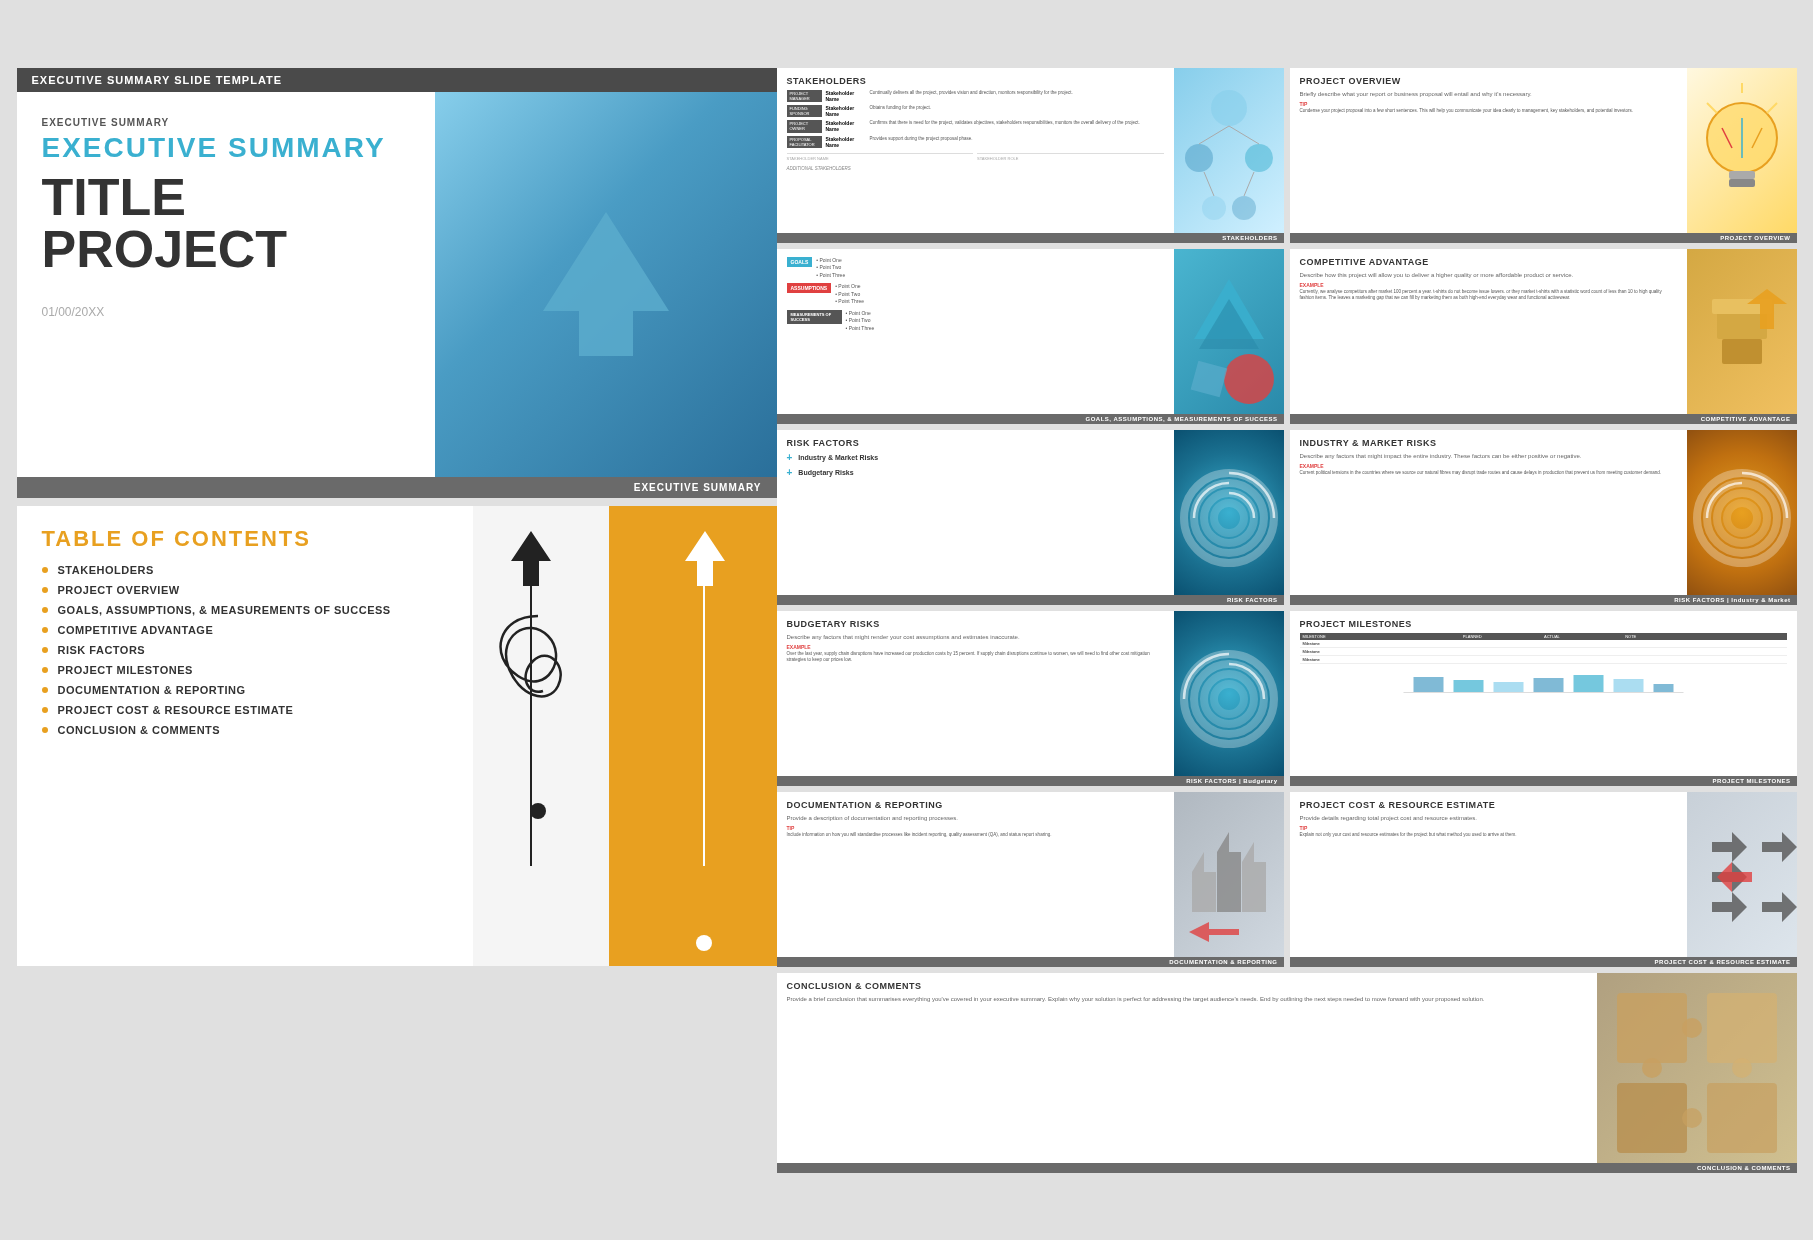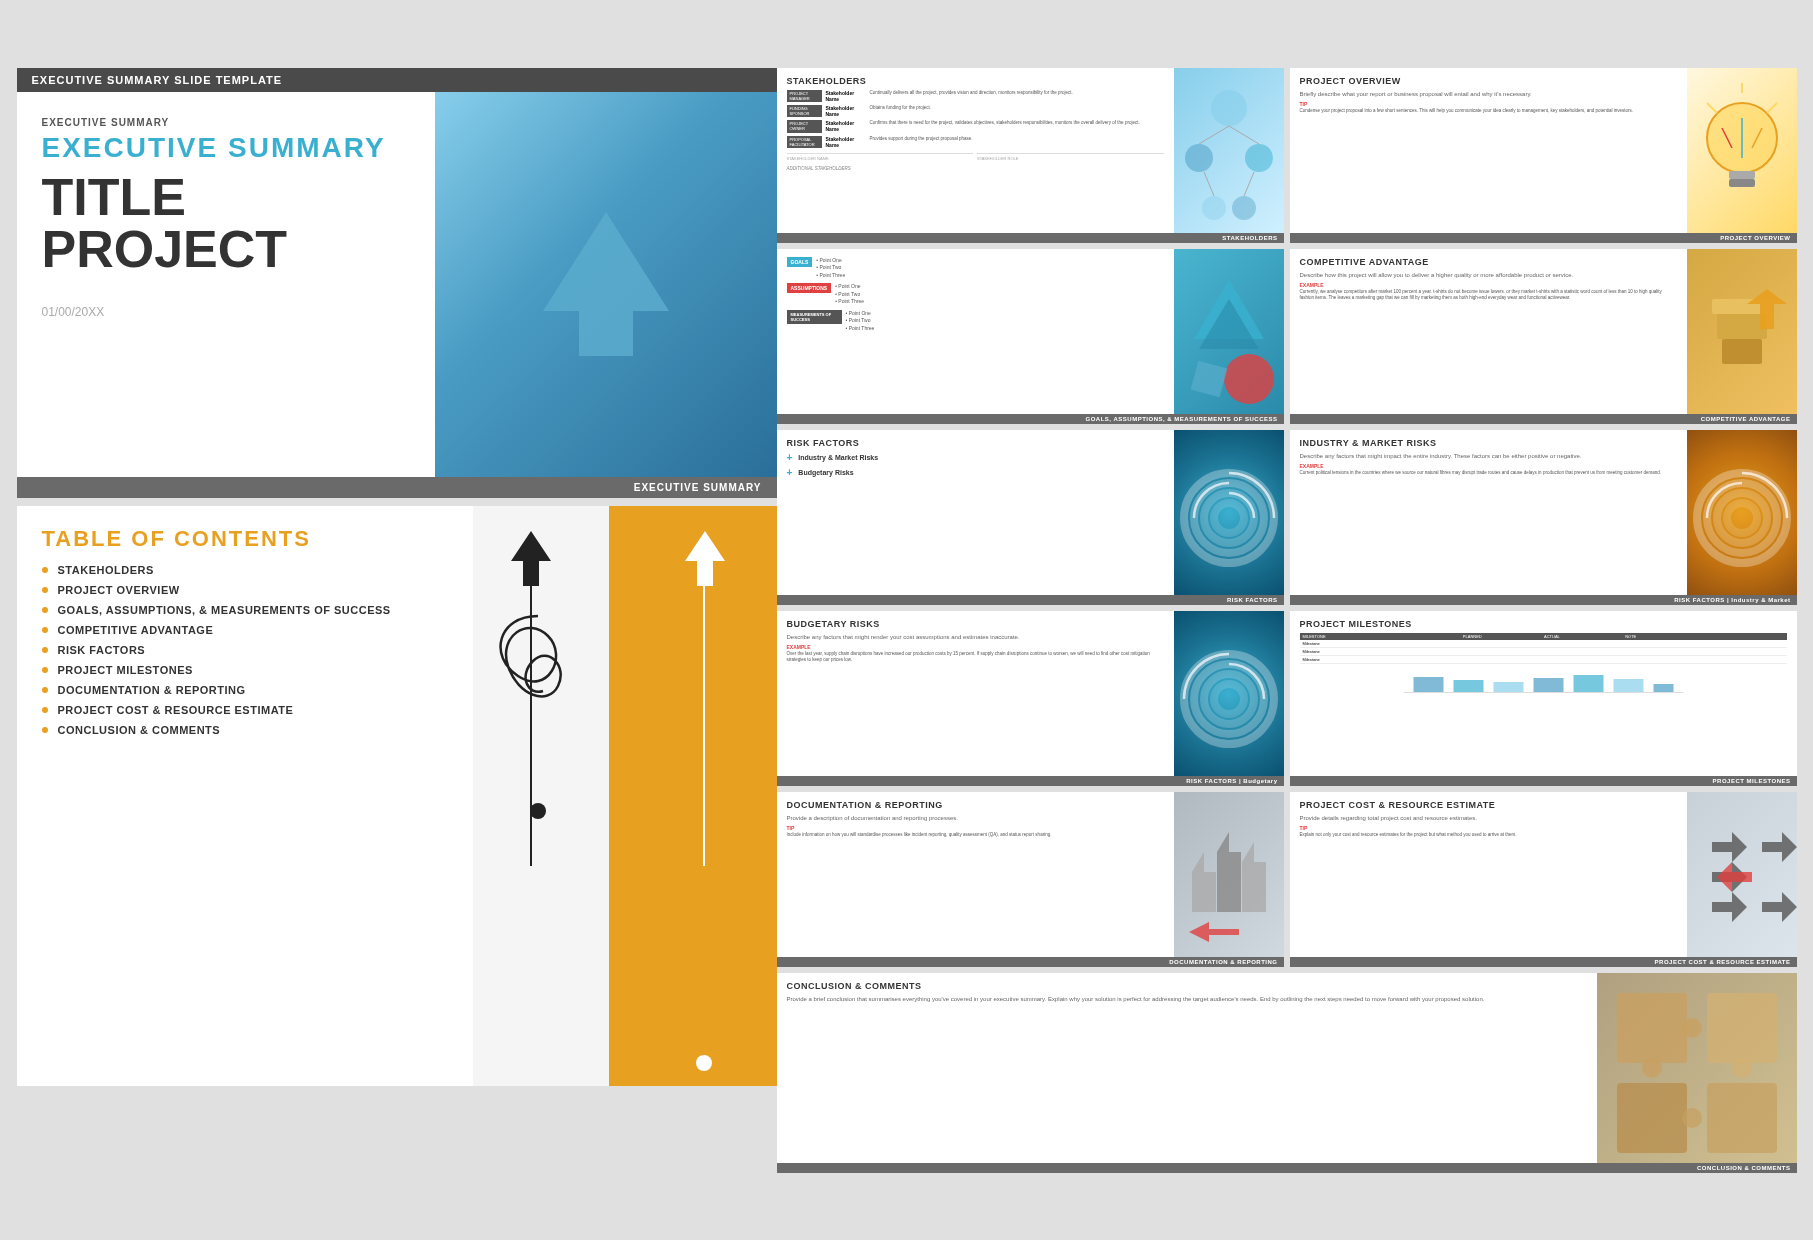--- a/index.html
+++ b/index.html
@@ -116,21 +116,21 @@
       color: #fff;
       text-align: right;
       padding: 5px 15px;
       font-size: 10px;
       font-weight: bold;
       letter-spacing: 1px;
     }
 
     
     .slide-toc {
-      height: 580px;
+      height: 460px;
       display: flex;
       flex-direction: column;
     }
 
     .toc-content {
       flex: 1;
       display: flex;
       position: relative;
       overflow: hidden;
     }

